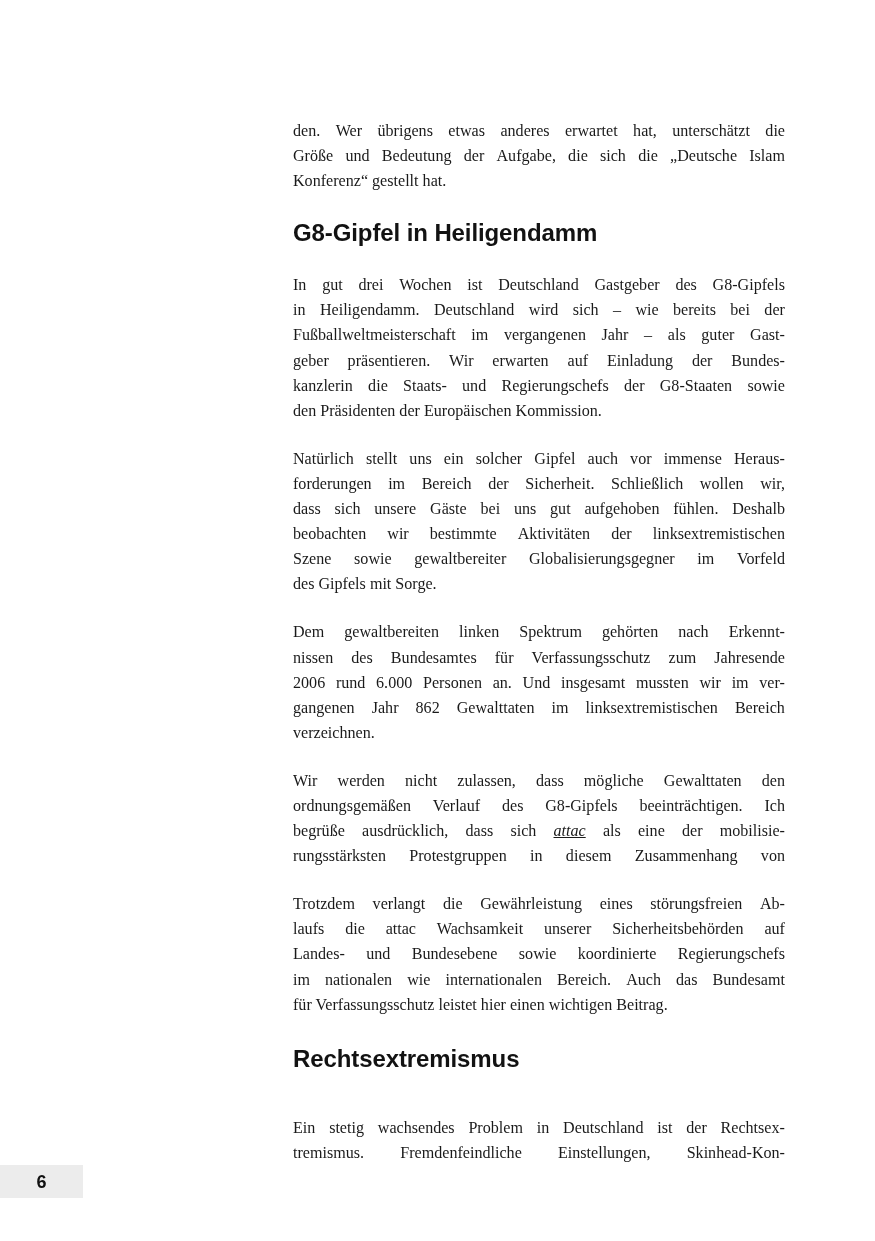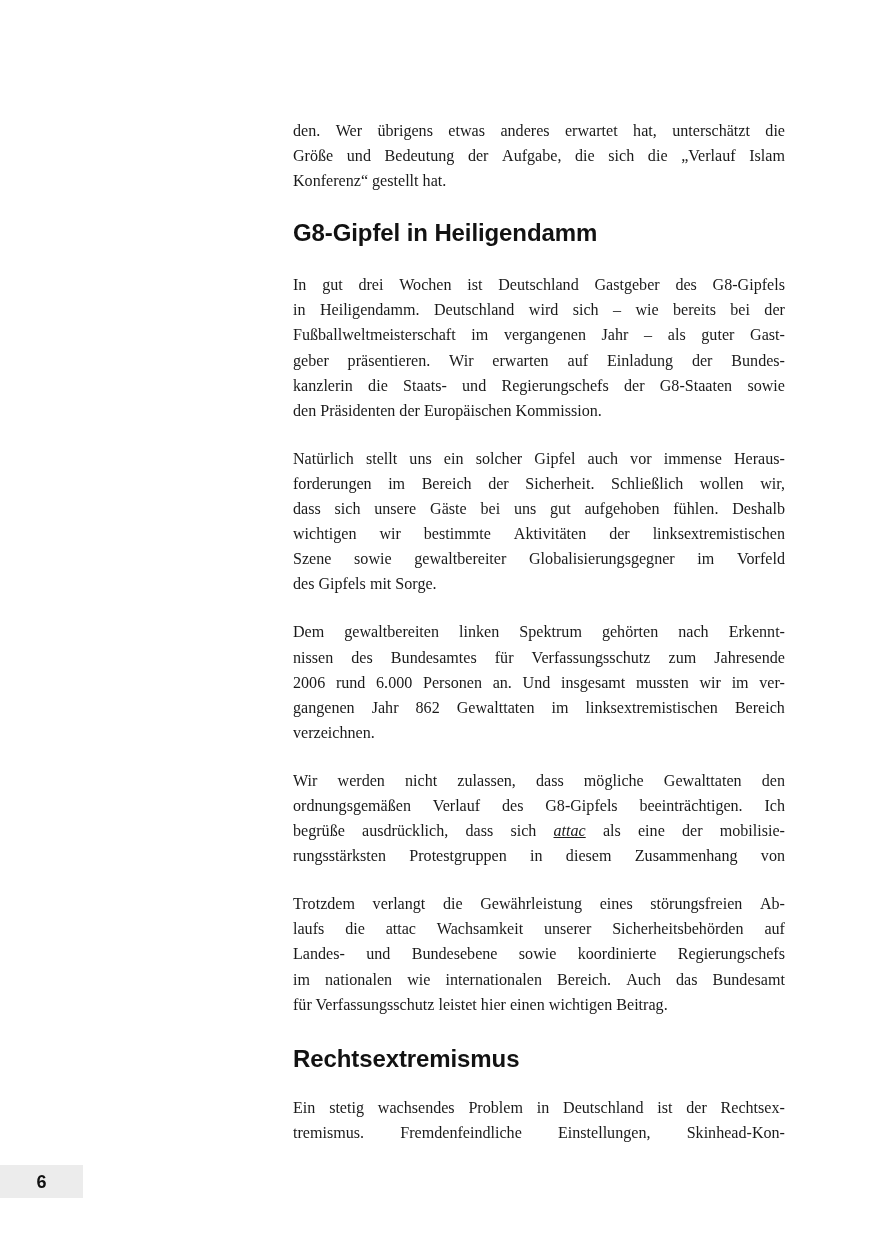--- a/index.html
+++ b/index.html
@@ -62,21 +62,21 @@
   .heading {
     font-family: "Liberation Sans", sans-serif;
     font-weight: bold;
     font-size: 24px;
     line-height: 24px;
     color: #121212;
     letter-spacing: -0.1px;
     margin: 0;
   }
   .heading-1 { margin: 28px 0 27px 0; }
-  .heading-2 { margin: 30px 0 24px 0; }
+  .heading-2 { margin: 30px 0 44px 0; }
 
   .ital { font-style: italic; text-decoration: underline; }
 
   .page-number-box {
     position: absolute;
     left: 0px;
     top: 1165px;
     width: 83px;
     height: 33px;
     background: #ececec;
@@ -94,40 +94,40 @@
 </style>
 </head>
 <body>
 
 <div class="page">
 
   <div class="text-column">
 
     <div class="para">
       <span class="line j"><span>den.</span><span>Wer</span><span>übrigens</span><span>etwas</span><span>anderes</span><span>erwartet</span><span>hat,</span><span>unterschätzt</span><span>die</span></span>
-      <span class="line j"><span>Größe</span><span>und</span><span>Bedeutung</span><span>der</span><span>Aufgabe,</span><span>die</span><span>sich</span><span>die</span><span>„Verlauf</span><span>Islam</span></span>
+      <span class="line j"><span>Größe</span><span>und</span><span>Bedeutung</span><span>der</span><span>Aufgabe,</span><span>die</span><span>sich</span><span>die</span><span>„Deutsche</span><span>Islam</span></span>
       <span class="line last">Konferenz“ gestellt hat.</span>
     </div>
 
     <h2 class="heading heading-1">G8-Gipfel in Heiligendamm</h2>
 
     <div class="para">
       <span class="line j"><span>In</span><span>gut</span><span>drei</span><span>Wochen</span><span>ist</span><span>Deutschland</span><span>Gastgeber</span><span>des</span><span>G8-Gipfels</span></span>
       <span class="line j"><span>in</span><span>Heiligendamm.</span><span>Deutschland</span><span>wird</span><span>sich</span><span>–</span><span>wie</span><span>bereits</span><span>bei</span><span>der</span></span>
       <span class="line j"><span>Fußballweltmeisterschaft</span><span>im</span><span>vergangenen</span><span>Jahr</span><span>–</span><span>als</span><span>guter</span><span>Gast-</span></span>
       <span class="line j"><span>geber</span><span>präsentieren.</span><span>Wir</span><span>erwarten</span><span>auf</span><span>Einladung</span><span>der</span><span>Bundes-</span></span>
       <span class="line j"><span>kanzlerin</span><span>die</span><span>Staats-</span><span>und</span><span>Regierungschefs</span><span>der</span><span>G8-Staaten</span><span>sowie</span></span>
       <span class="line last">den Präsidenten der Europäischen Kommission.</span>
     </div>
 
     <div class="para">
       <span class="line j"><span>Natürlich</span><span>stellt</span><span>uns</span><span>ein</span><span>solcher</span><span>Gipfel</span><span>auch</span><span>vor</span><span>immense</span><span>Heraus-</span></span>
       <span class="line j"><span>forderungen</span><span>im</span><span>Bereich</span><span>der</span><span>Sicherheit.</span><span>Schließlich</span><span>wollen</span><span>wir,</span></span>
       <span class="line j"><span>dass</span><span>sich</span><span>unsere</span><span>Gäste</span><span>bei</span><span>uns</span><span>gut</span><span>aufgehoben</span><span>fühlen.</span><span>Deshalb</span></span>
-      <span class="line j"><span>wichtigen</span><span>wir</span><span>bestimmte</span><span>Aktivitäten</span><span>der</span><span>linksextremistischen</span></span>
+      <span class="line j"><span>beobachten</span><span>wir</span><span>bestimmte</span><span>Aktivitäten</span><span>der</span><span>linksextremistischen</span></span>
       <span class="line j"><span>Szene</span><span>sowie</span><span>gewaltbereiter</span><span>Globalisierungsgegner</span><span>im</span><span>Vorfeld</span></span>
       <span class="line last">des Gipfels mit Sorge.</span>
     </div>
 
     <div class="para">
       <span class="line j"><span>Dem</span><span>gewaltbereiten</span><span>linken</span><span>Spektrum</span><span>gehörten</span><span>nach</span><span>Erkennt-</span></span>
       <span class="line j"><span>nissen</span><span>des</span><span>Bundesamtes</span><span>für</span><span>Verfassungsschutz</span><span>zum</span><span>Jahresende</span></span>
       <span class="line j tight"><span>2006</span><span>rund</span><span>6.000</span><span>Personen</span><span>an.</span><span>Und</span><span>insgesamt</span><span>mussten</span><span>wir</span><span>im</span><span>ver-</span></span>
       <span class="line j tight"><span>gangenen</span><span>Jahr</span><span>862</span><span>Gewalttaten</span><span>im</span><span>linksextremistischen</span><span>Bereich</span></span>
       <span class="line last">verzeichnen.</span>

